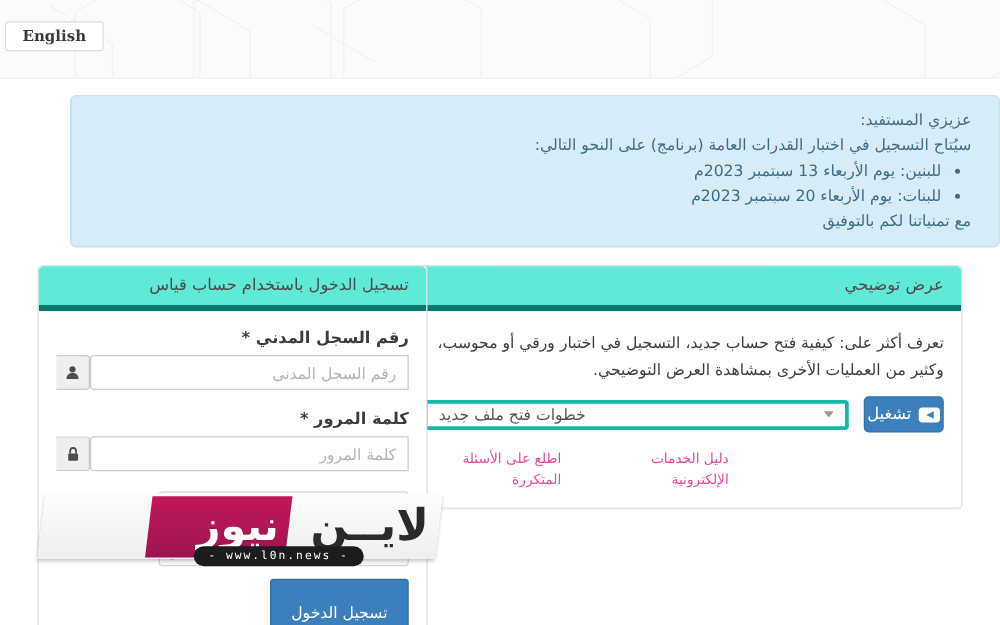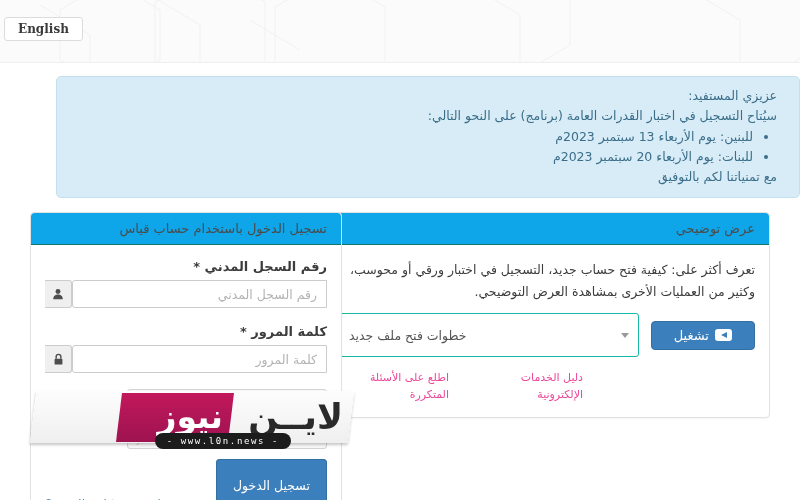--- a/index.html
+++ b/index.html
@@ -95,22 +95,22 @@
     padding:0 30px;
     align-items:flex-start;
   }
   .panel{
     background:#ffffff;
     border:1px solid #e2e2e2;
     border-radius:4px;
     box-shadow:0 1px 1px rgba(0,0,0,.045);
   }
   .panel-head{
-    background:#0ea5e9;
-    border-bottom:1px solid #0f766e;
+    background:#5eead4;
+    border-bottom:5px solid #0f766e;
     padding:8px 14px;
     font-size:13px;
     color:#4b4b4b;
     text-align:right;
     border-radius:4px 4px 0 0;
   }
   .panel-body{padding:14px;}
 
   
   .login-panel{width:310px;flex:none;}
@@ -243,34 +243,34 @@
   }
   .video-desc{
     font-size:12.5px;color:#3d3d3d;line-height:1.75;
     text-align:right;margin:0 0 10px 0;
   }
   .video-row{
     display:flex;flex-direction:row-reverse;align-items:center;gap:12px;
     margin-bottom:12px;
   }
   .video-select{
-    flex:1;height:44px;
-    border:1px solid #14b8a6;border-radius:3px;background:#fff;
+    flex:1;height:24px;
+    border:3px solid #14b8a6;border-radius:3px;background:#fff;
     display:flex;flex-direction:row-reverse;align-items:center;
     padding:0 9px;font-size:12.5px;color:#555;
     justify-content:space-between;cursor:pointer;
     box-sizing:border-box;
   }
   .caret{
     width:0;height:0;border-left:4px solid transparent;border-right:4px solid transparent;
     border-top:5px solid #9a9a9a;
   }
   .play-btn{
     background:#3b7fbd;border:1px solid #356f9f;color:#fff;
-    border-radius:4px;padding:6px 22px;
+    border-radius:4px;padding:6px 2px;
     display:flex;flex-direction:row-reverse;align-items:center;gap:6px;
     font-size:13px;cursor:pointer;flex:none;font-family:inherit;
   }
   .yt-icon{
     width:17px;height:12px;background:#fff;border-radius:3px;
     display:flex;align-items:center;justify-content:center;flex:none;
   }
   .yt-tri{
     width:0;height:0;
     border-top:3.5px solid transparent;border-bottom:3.5px solid transparent;

